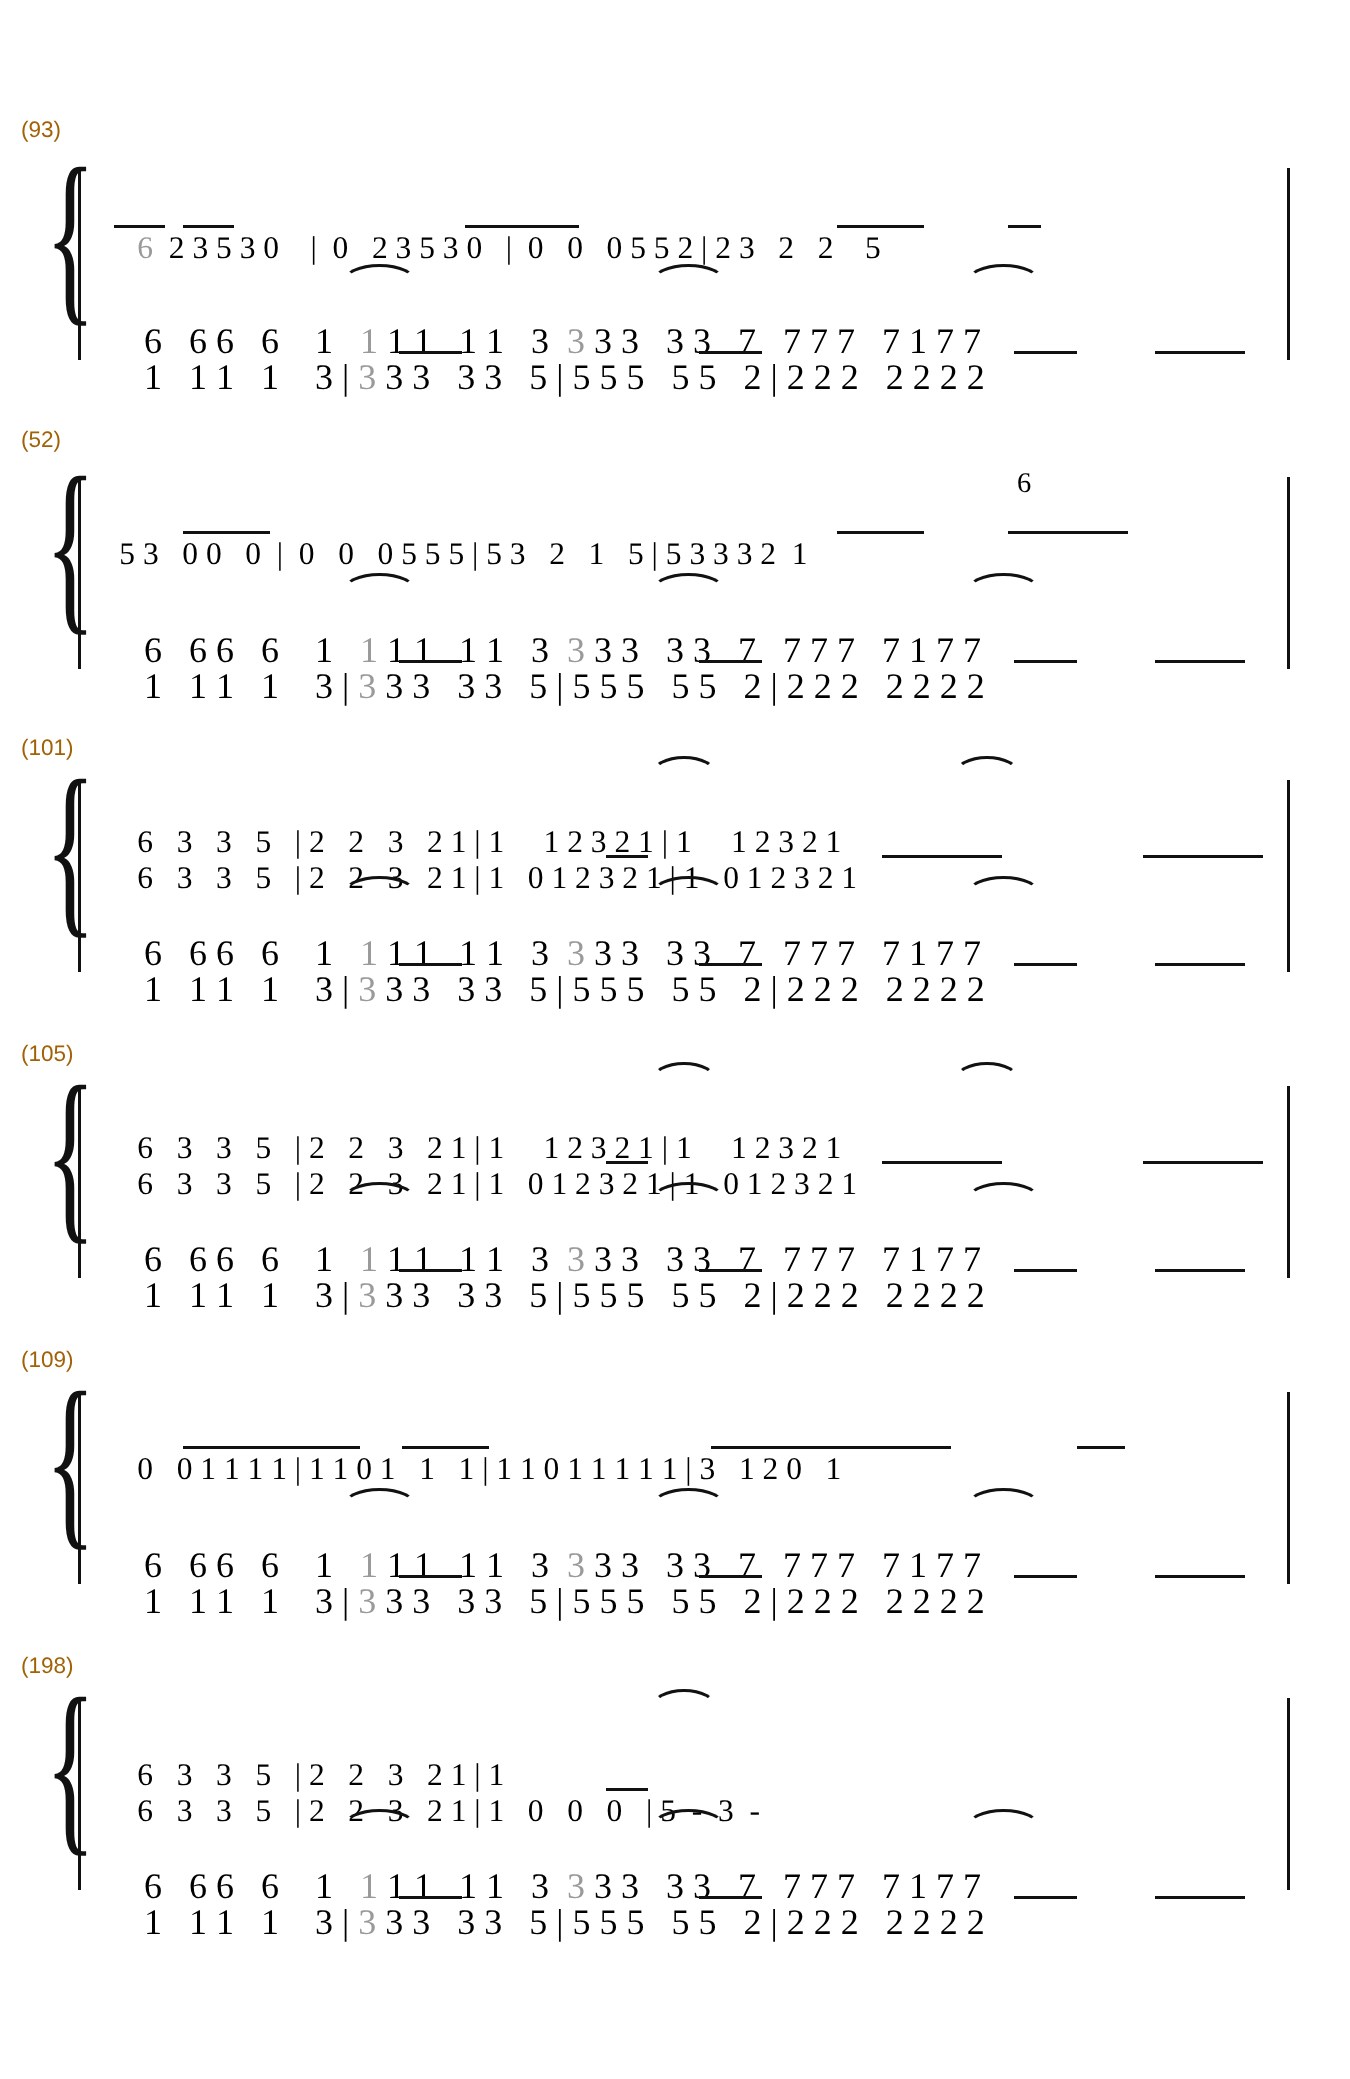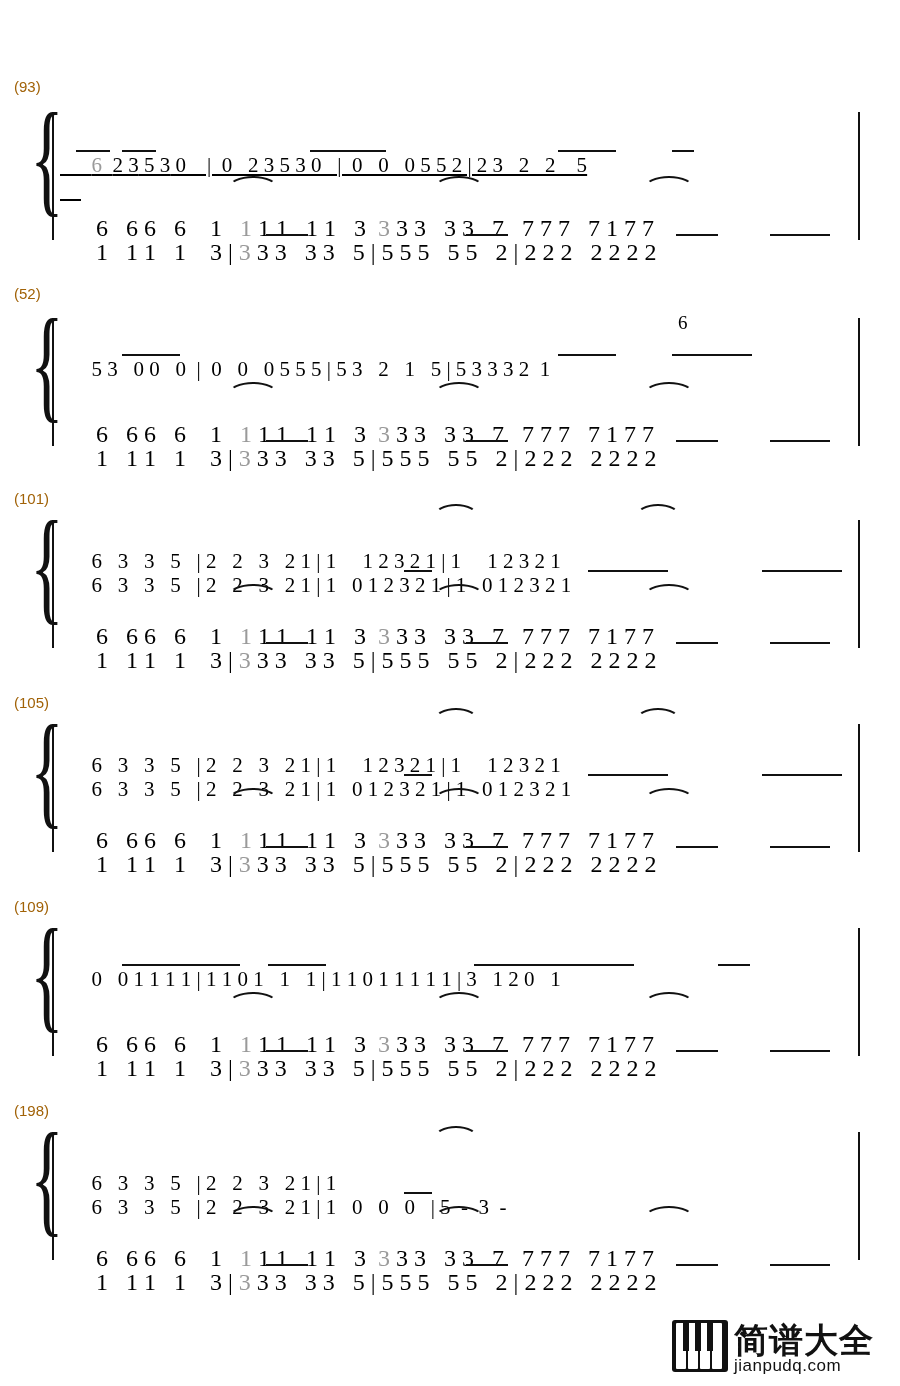--- a/index.html
+++ b/index.html
@@ -134,40 +134,40 @@
 <body>
 
 <div class="sheet">
 
   <div>
     <div class="measure-number" style="top:78px;">(93)</div>
     <div class="brace" style="top:104px;">{</div>
     <div class="barline-left" style="top:112px; height:128px;"></div>
     <div class="barline-right" style="top:112px; height:128px;"></div>
 
-    <div class="notes rh" style="left:60px; top:128px;text-decoration:underline;">
+    <div class="notes rh" style="left:60px; top:128px;">
       <span class="grey">6</span>&nbsp;&nbsp;<span>2 3</span>&nbsp;<span>5 3</span>&nbsp;0&nbsp;&nbsp;&nbsp;&nbsp;|&nbsp;&nbsp;0&nbsp;&nbsp;&nbsp;2 3 5 3 0&nbsp;&nbsp;&nbsp;|&nbsp;&nbsp;0&nbsp;&nbsp;&nbsp;0&nbsp;&nbsp;&nbsp;0 5 5 2&nbsp;|&nbsp;2 3&nbsp;&nbsp;&nbsp;2&nbsp;&nbsp;&nbsp;2&nbsp;&nbsp;&nbsp;&nbsp;5
     </div>
 
     <div class="notes lh" style="left:60px; top:188px;">
       6&nbsp;&nbsp;&nbsp;6 6&nbsp;&nbsp;&nbsp;6&nbsp;&nbsp;&nbsp;&nbsp;1&nbsp;&nbsp;&nbsp;<span class="grey">1</span> 1 1&nbsp;&nbsp;&nbsp;1 1&nbsp;&nbsp;&nbsp;3&nbsp;&nbsp;<span class="grey">3</span> 3 3&nbsp;&nbsp;&nbsp;3 3&nbsp;&nbsp;&nbsp;7&nbsp;&nbsp;&nbsp;7 7 7&nbsp;&nbsp;&nbsp;7 1 7 7
     </div>
 
     <div class="notes lh" style="left:60px; top:212px;">
       1&nbsp;&nbsp;&nbsp;1 1&nbsp;&nbsp;&nbsp;1&nbsp;&nbsp;&nbsp;&nbsp;3&nbsp;|&nbsp;<span class="grey">3</span> 3 3&nbsp;&nbsp;&nbsp;3 3&nbsp;&nbsp;&nbsp;5&nbsp;|&nbsp;5 5 5&nbsp;&nbsp;&nbsp;5 5&nbsp;&nbsp;&nbsp;2&nbsp;|&nbsp;2 2 2&nbsp;&nbsp;&nbsp;2 2 2 2
     </div>
   </div>
 
   <div>
     <div class="measure-number" style="top:285px;">(52)</div>
     <div class="brace" style="top:310px;">{</div>
     <div class="barline-left" style="top:318px; height:128px;"></div>
     <div class="barline-right" style="top:318px; height:128px;"></div>
 
-    <div class="notes rh" style="left:60px; top:332px;">
+    <div class="notes rh" style="left:48px; top:332px;">
       <span>5</span> 3&nbsp;&nbsp;&nbsp;<span>0 0</span>&nbsp;&nbsp;&nbsp;0&nbsp;&nbsp;|&nbsp;&nbsp;0&nbsp;&nbsp;&nbsp;0&nbsp;&nbsp;&nbsp;0 5 5 5&nbsp;|&nbsp;5 3&nbsp;&nbsp;&nbsp;2&nbsp;&nbsp;&nbsp;1&nbsp;&nbsp;&nbsp;5&nbsp;|&nbsp;5 3 3 3 2&nbsp;&nbsp;1
     </div>
     <div class="notes rh" style="left:678px; top:312px; font-size:19px;">6</div>
 
     <div class="notes lh" style="left:60px; top:394px;">
       6&nbsp;&nbsp;&nbsp;6 6&nbsp;&nbsp;&nbsp;6&nbsp;&nbsp;&nbsp;&nbsp;1&nbsp;&nbsp;&nbsp;<span class="grey">1</span> 1 1&nbsp;&nbsp;&nbsp;1 1&nbsp;&nbsp;&nbsp;3&nbsp;&nbsp;<span class="grey">3</span> 3 3&nbsp;&nbsp;&nbsp;3 3&nbsp;&nbsp;&nbsp;7&nbsp;&nbsp;&nbsp;7 7 7&nbsp;&nbsp;&nbsp;7 1 7 7
     </div>
     <div class="notes lh" style="left:60px; top:418px;">
       1&nbsp;&nbsp;&nbsp;1 1&nbsp;&nbsp;&nbsp;1&nbsp;&nbsp;&nbsp;&nbsp;3&nbsp;|&nbsp;<span class="grey">3</span> 3 3&nbsp;&nbsp;&nbsp;3 3&nbsp;&nbsp;&nbsp;5&nbsp;|&nbsp;5 5 5&nbsp;&nbsp;&nbsp;5 5&nbsp;&nbsp;&nbsp;2&nbsp;|&nbsp;2 2 2&nbsp;&nbsp;&nbsp;2 2 2 2
     </div>
@@ -247,33 +247,20 @@
     </div>
 
     <div class="notes lh" style="left:60px; top:1218px;">
       6&nbsp;&nbsp;&nbsp;6 6&nbsp;&nbsp;&nbsp;6&nbsp;&nbsp;&nbsp;&nbsp;1&nbsp;&nbsp;&nbsp;<span class="grey">1</span> 1 1&nbsp;&nbsp;&nbsp;1 1&nbsp;&nbsp;&nbsp;3&nbsp;&nbsp;<span class="grey">3</span> 3 3&nbsp;&nbsp;&nbsp;3 3&nbsp;&nbsp;&nbsp;7&nbsp;&nbsp;&nbsp;7 7 7&nbsp;&nbsp;&nbsp;7 1 7 7
     </div>
     <div class="notes lh" style="left:60px; top:1242px;">
       1&nbsp;&nbsp;&nbsp;1 1&nbsp;&nbsp;&nbsp;1&nbsp;&nbsp;&nbsp;&nbsp;3&nbsp;|&nbsp;<span class="grey">3</span> 3 3&nbsp;&nbsp;&nbsp;3 3&nbsp;&nbsp;&nbsp;5&nbsp;|&nbsp;5 5 5&nbsp;&nbsp;&nbsp;5 5&nbsp;&nbsp;&nbsp;2&nbsp;|&nbsp;2 2 2&nbsp;&nbsp;&nbsp;2 2 2 2
     </div>
   </div>
 
-  <div class="footer-logo">
-    <div class="piano-icon">
-      <div class="wkey" style="left:4px;"></div>
-      <div class="wkey" style="left:16px;"></div>
-      <div class="wkey" style="left:28px;"></div>
-      <div class="wkey" style="left:40px;"></div>
-      <div class="bkey" style="left:11px;"></div>
-      <div class="bkey" style="left:23px;"></div>
-      <div class="bkey" style="left:35px;"></div>
-    </div>
-    <div class="logo-text">简谱大全</div>
-    <div class="logo-url">jianpudq.com</div>
-  </div>
 
   <div class="beam" style="left:76px;  top:150px; width:34px;"></div>
   <div class="beam" style="left:122px; top:150px; width:34px;"></div>
   <div class="beam" style="left:310px; top:150px; width:76px;"></div>
   <div class="beam" style="left:558px; top:150px; width:58px;"></div>
   <div class="beam" style="left:672px; top:150px; width:22px;"></div>
   <div class="tie" style="left:228px; top:176px; width:46px;"></div>
   <div class="tie" style="left:434px; top:176px; width:46px;"></div>
   <div class="tie" style="left:644px; top:176px; width:46px;"></div>
   <div class="beam" style="left:266px; top:234px; width:42px;"></div>

